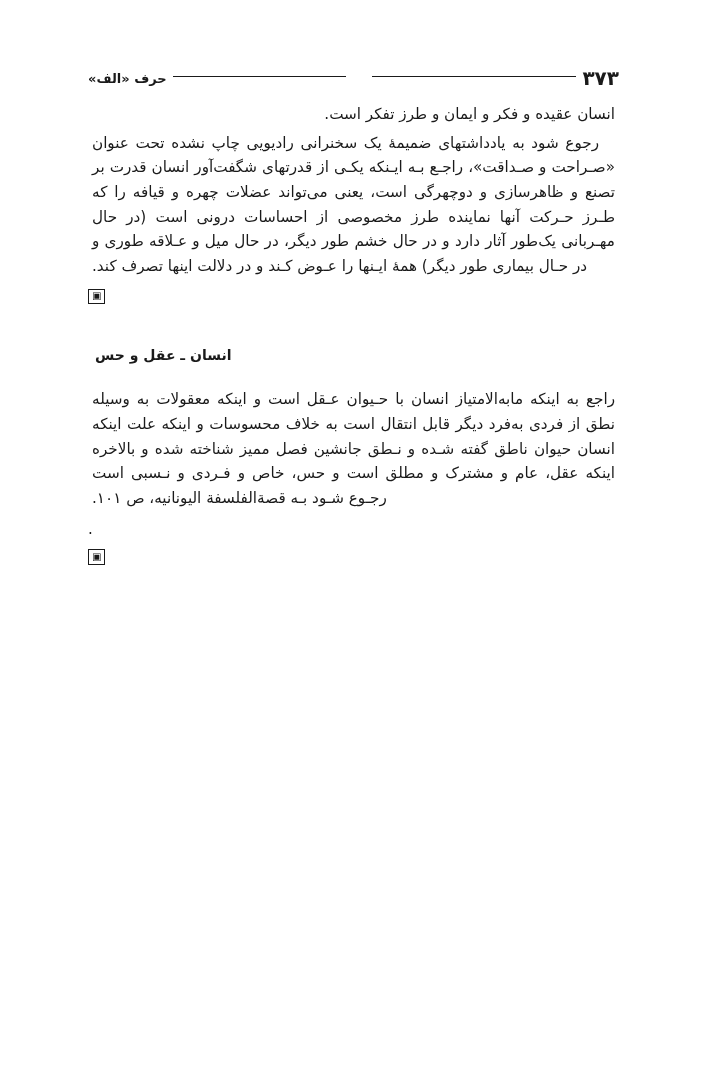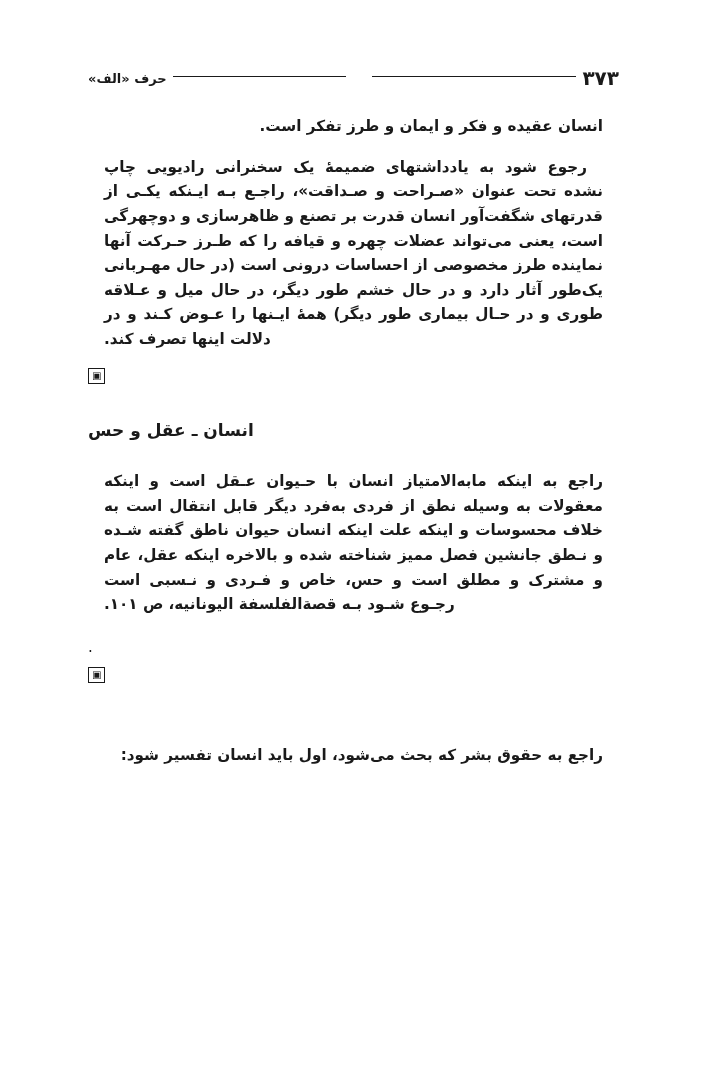--- a/index.html
+++ b/index.html
@@ -69,42 +69,41 @@
   .content {
     position: absolute;
     top: 98px;
     left: 88px;
     width: 531px;
     direction: rtl;
     text-align: justify;
     text-align-last: left;
   }
   p {
-    margin: 16px;
+    margin: 4px;
     font-size: 15.2px;
     line-height: 1.62;
     text-align: justify;
     text-align-last: left;
-    font-weight: bold;
   }
   p.just-right {
     text-align: justify;
     text-align-last: right;
   }
   p.right {
     text-align: right;
     text-align-last: right;
   }
   .para-indent {
     text-indent: 16px;
   }
 
   h2.section-title {
-    margin: 0;
-    font-size: 17px;
+    margin: 7px;
+    font-size: 14px;
     font-weight: bold;
     text-align: center;
     line-height: 1.5;
   }
 
   .spacer-sm { height: 10px; }
   .spacer-lg { height: 34px; }
 
   
   .ornament {
@@ -166,17 +165,16 @@
 
     <div class="spacer-sm"></div>
     <div class="dot-mark">.</div>
     <div class="ornament"><span>▣</span></div>
 
     <div class="spacer-lg"></div>
 
 
     <div class="spacer-sm"></div>
 
-    <p class="just-right">راجع به حقوق بشر که بحث می‌شود، اول باید انسان تفسیر شود:</p>
 
 
   </div>
 </div>
 
 </body></html>

